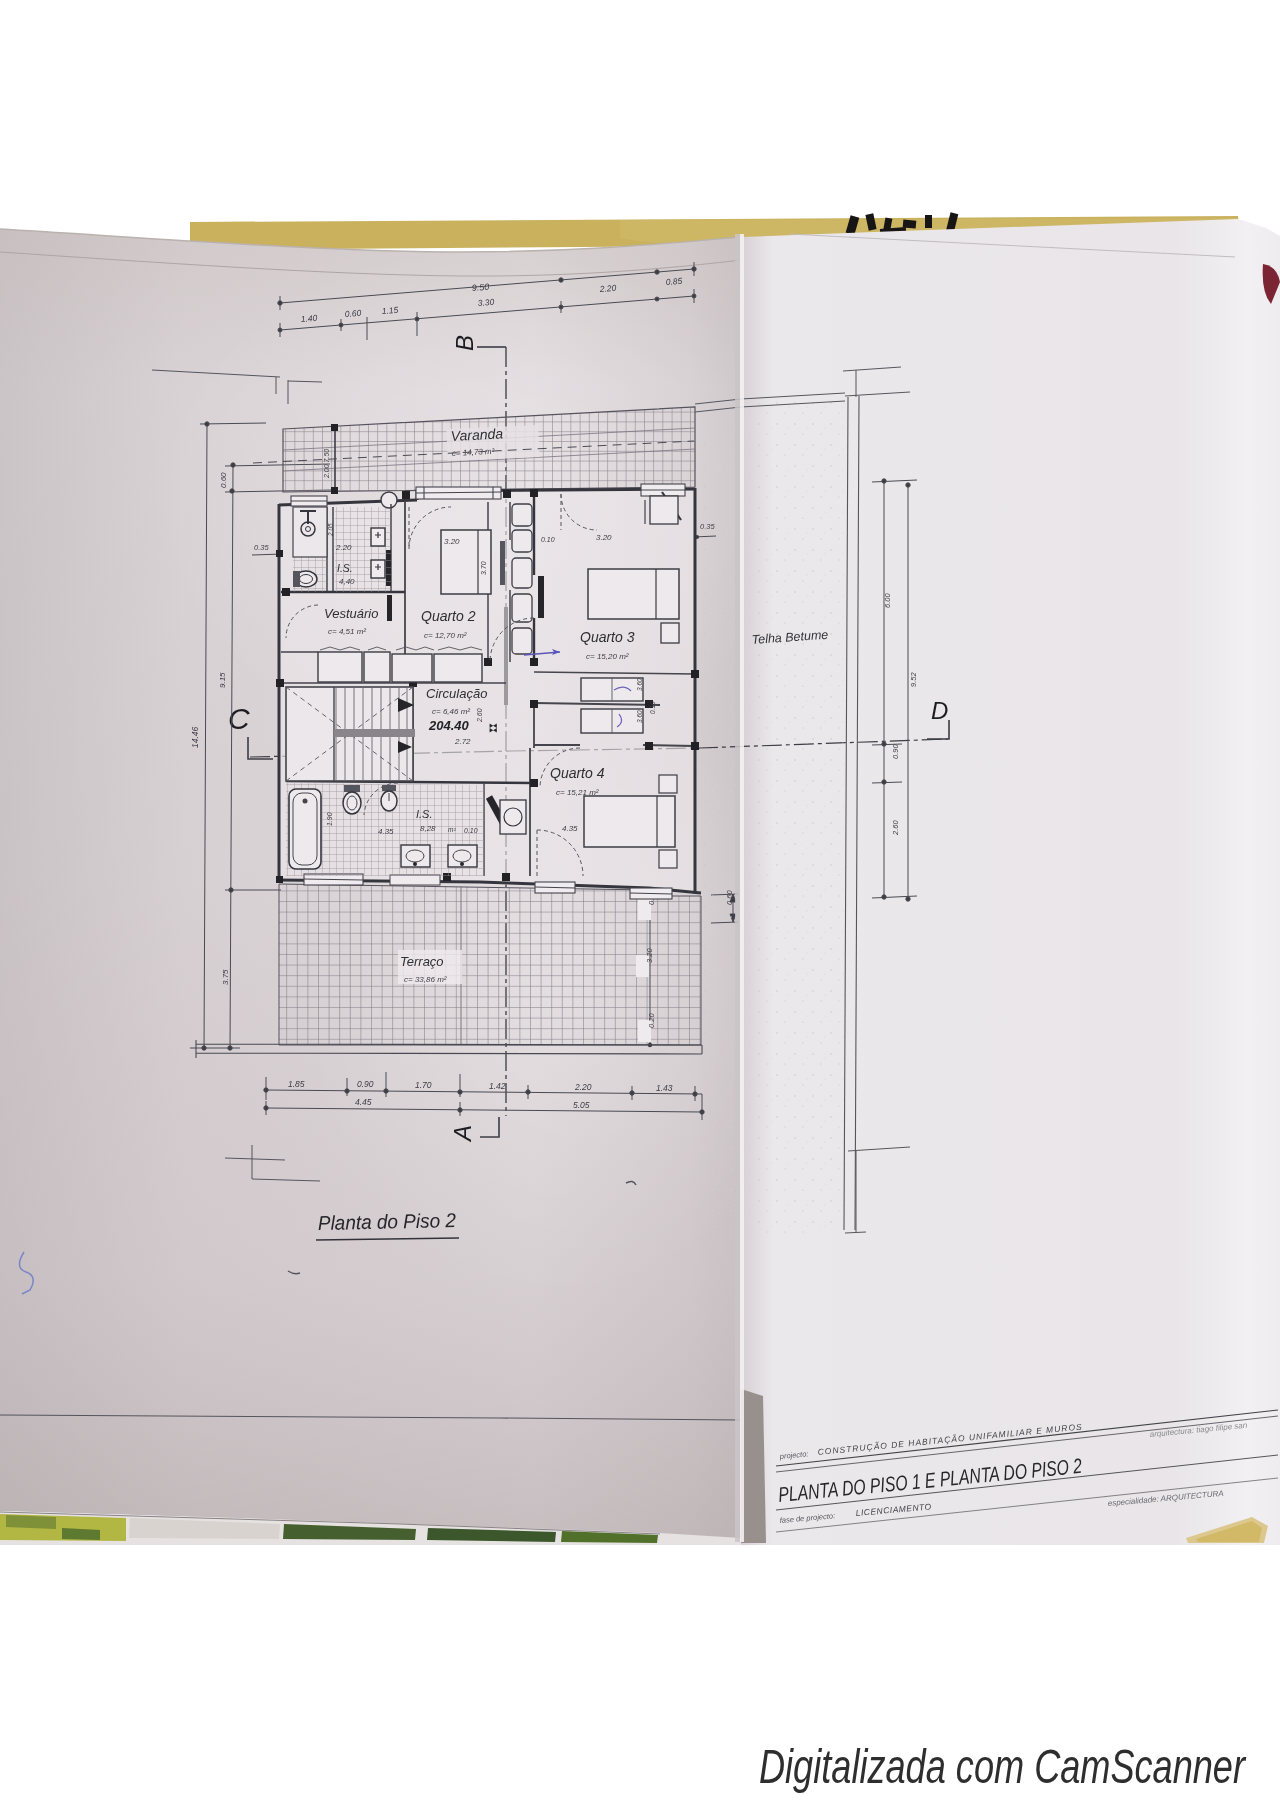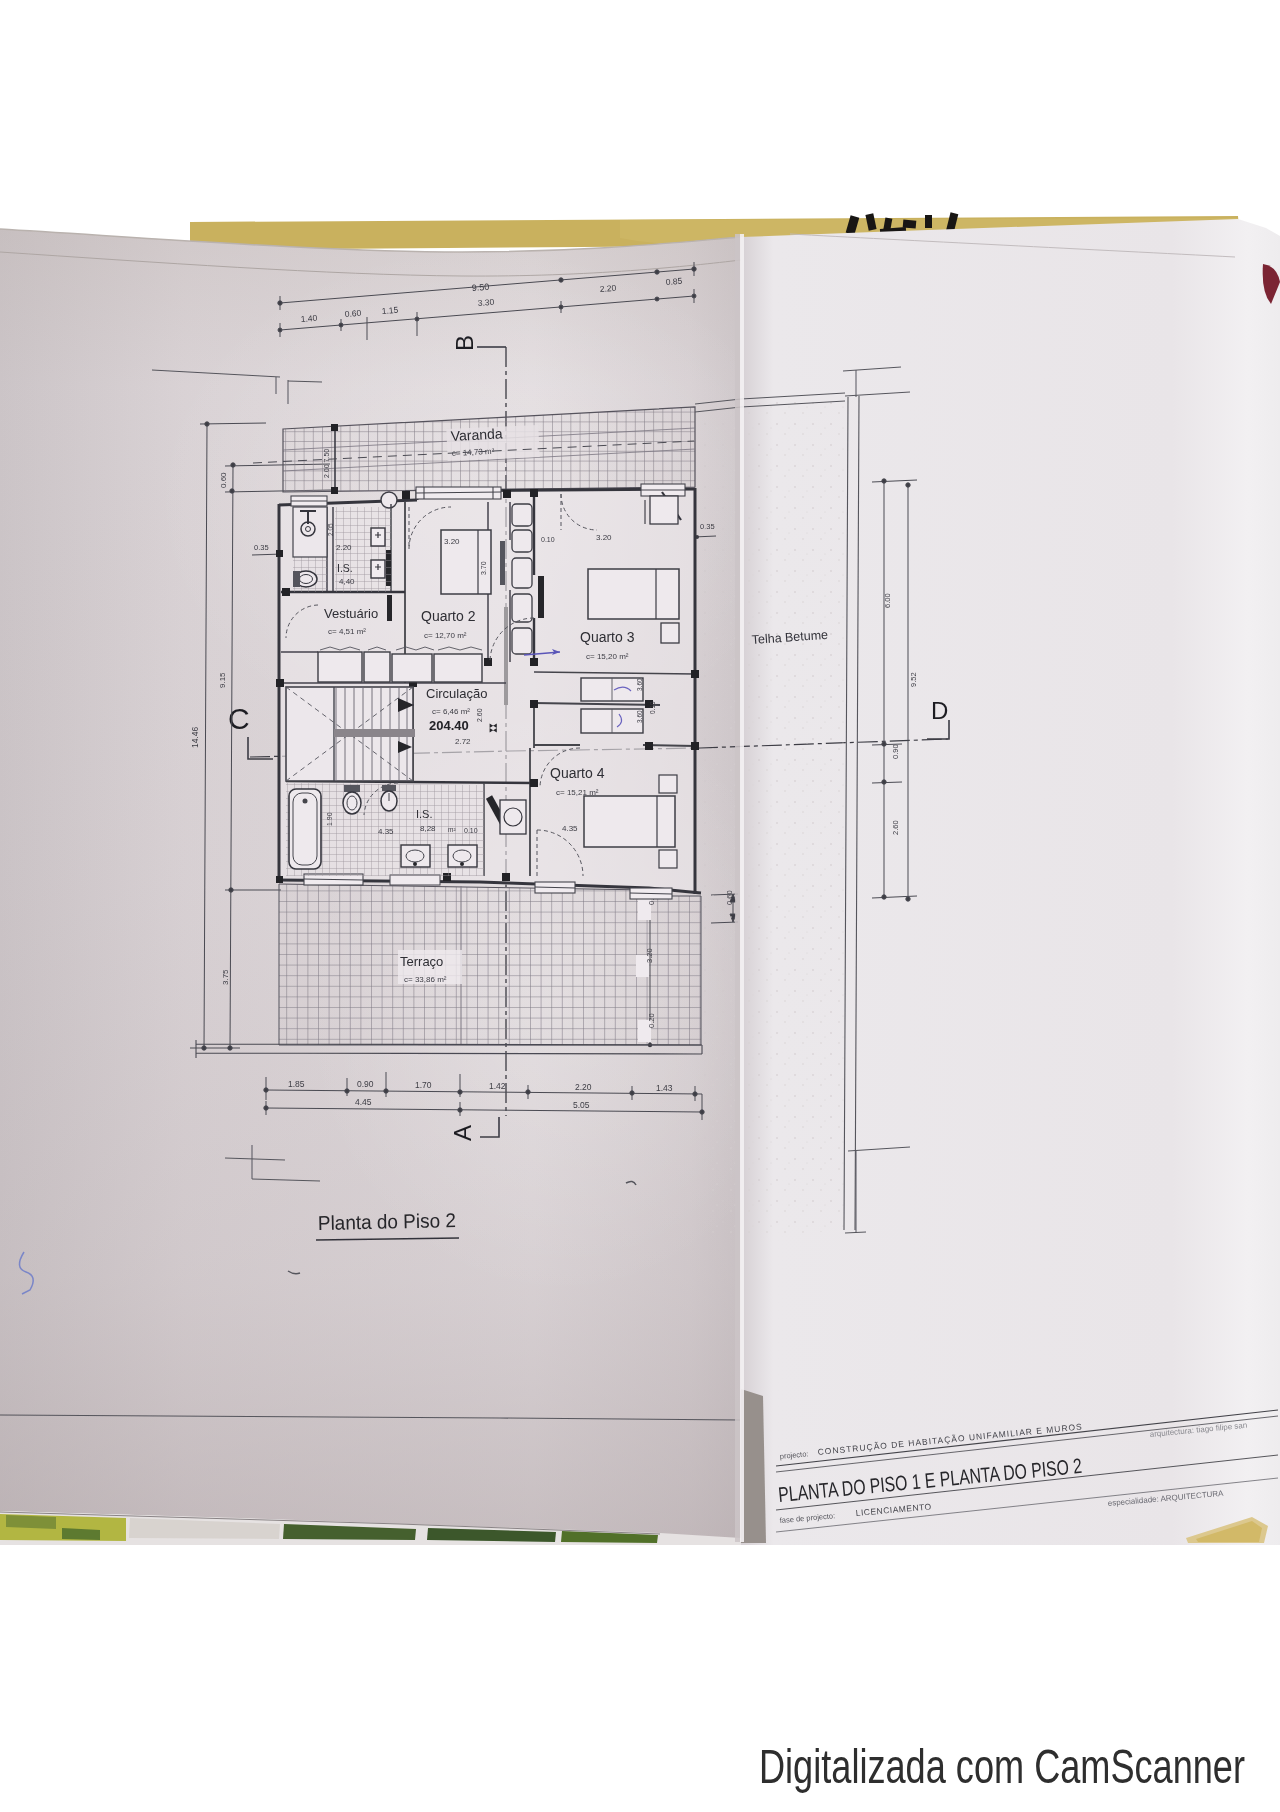--- a/index.html
+++ b/index.html
@@ -1,17 +1,17 @@
 <!DOCTYPE html>
 <html><head>
 <meta charset="utf-8">
 <style>
 html,body{margin:0;padding:0;background:#fff;}
 *{font-family:"Liberation Sans", sans-serif;}
-.wrap{position:relative;width:1280px;height:1812px;background:#fff;overflow:hidden;}
+.wrap{position:relative;width:1280px;height:1812px;background:#fff;overflow:hidden;font-style:italic;}
 </style>
 </head>
 <body>
 <div class="wrap">
 <svg width="1280" height="1812" viewBox="0 0 1280 1812" xmlns="http://www.w3.org/2000/svg">
 <defs>
 <linearGradient id="lpaper" x1="0" y1="0" x2="1" y2="0">
 <stop offset="0" stop-color="#ccc5c8"></stop>
 <stop offset="0.25" stop-color="#dad3d6"></stop>
 <stop offset="0.72" stop-color="#e2dcdf"></stop>

